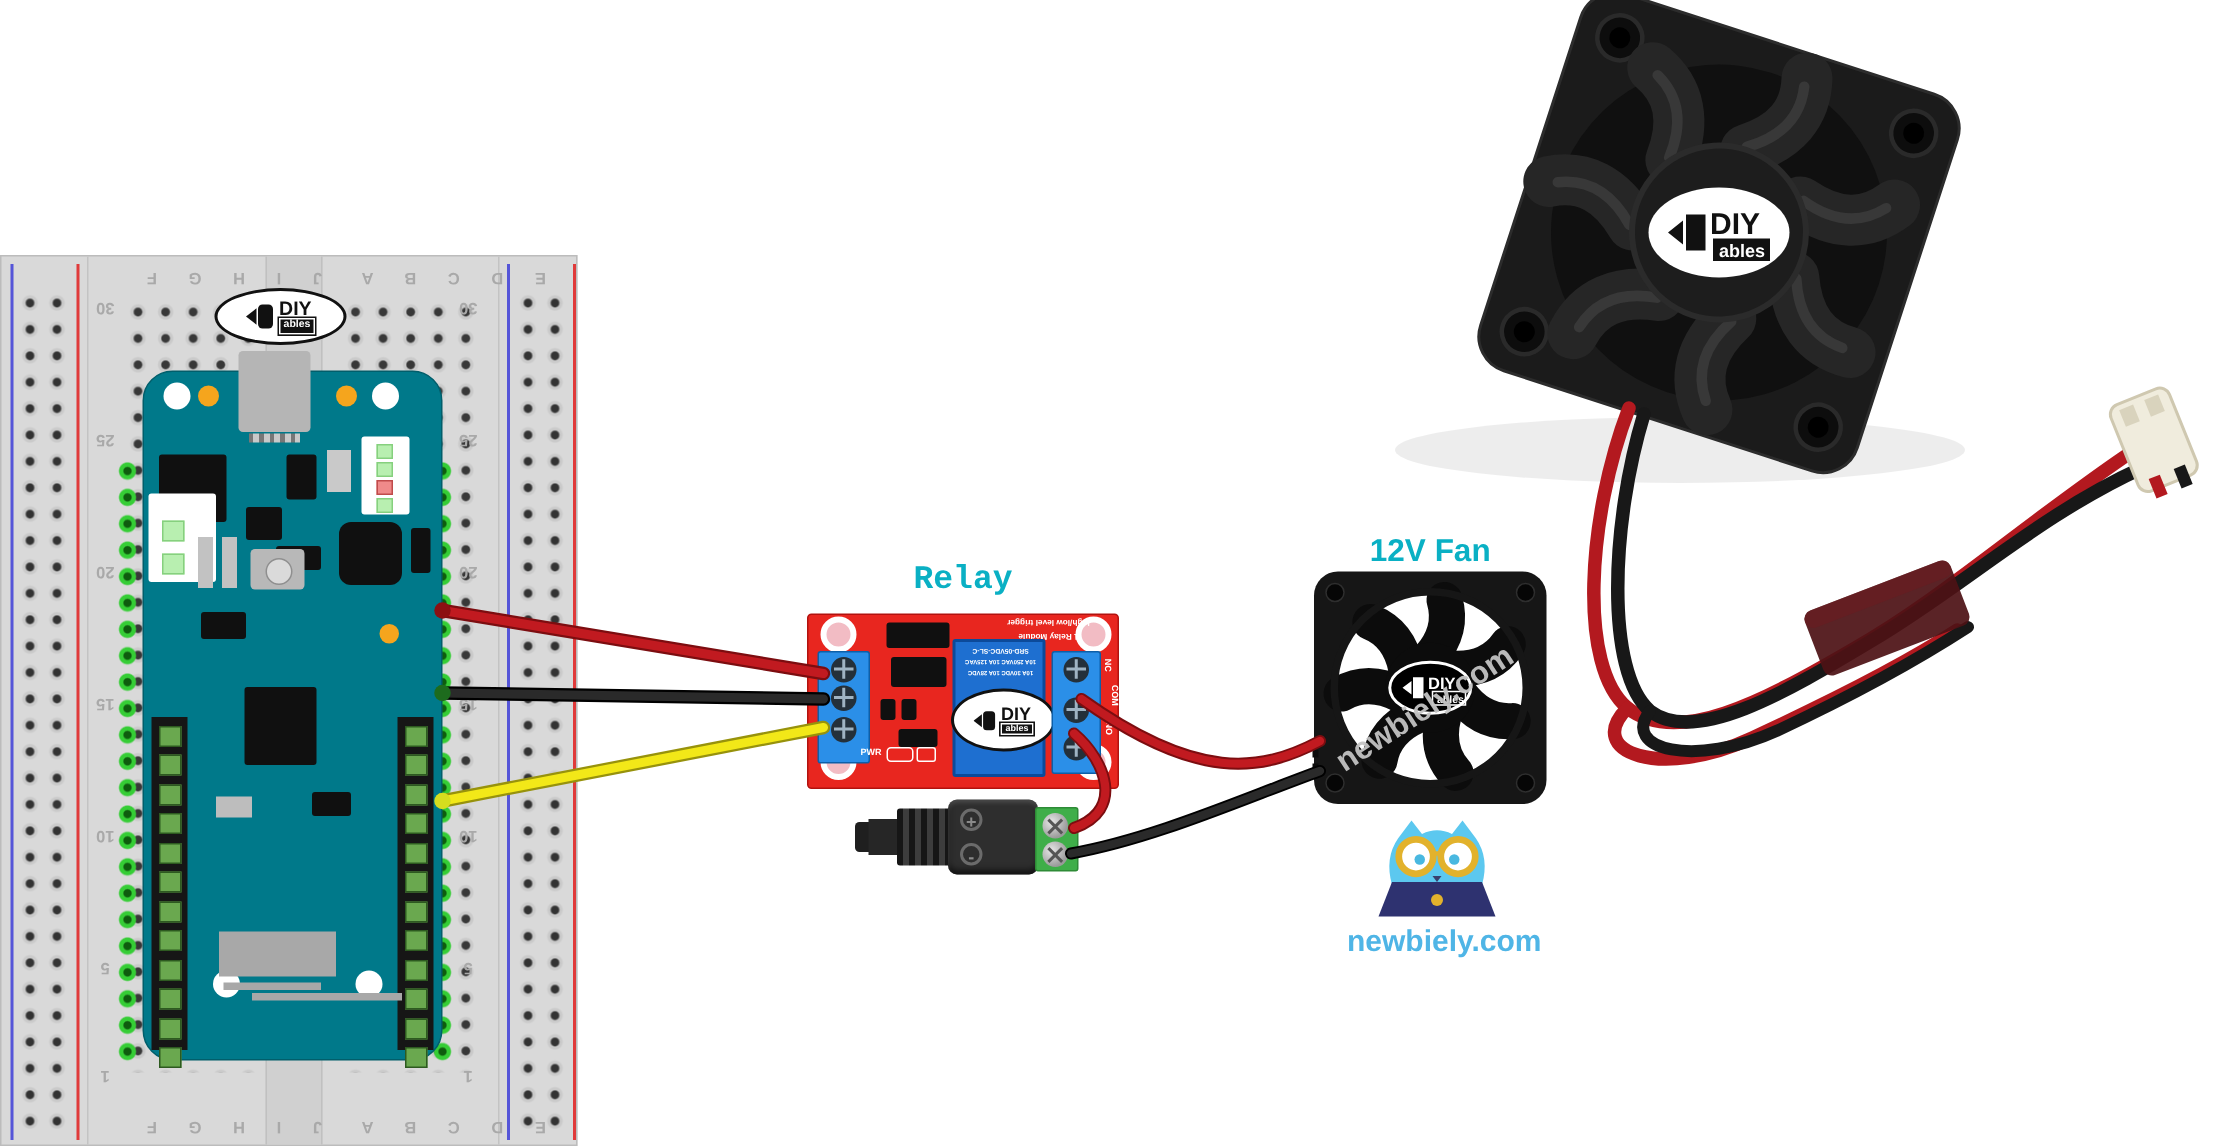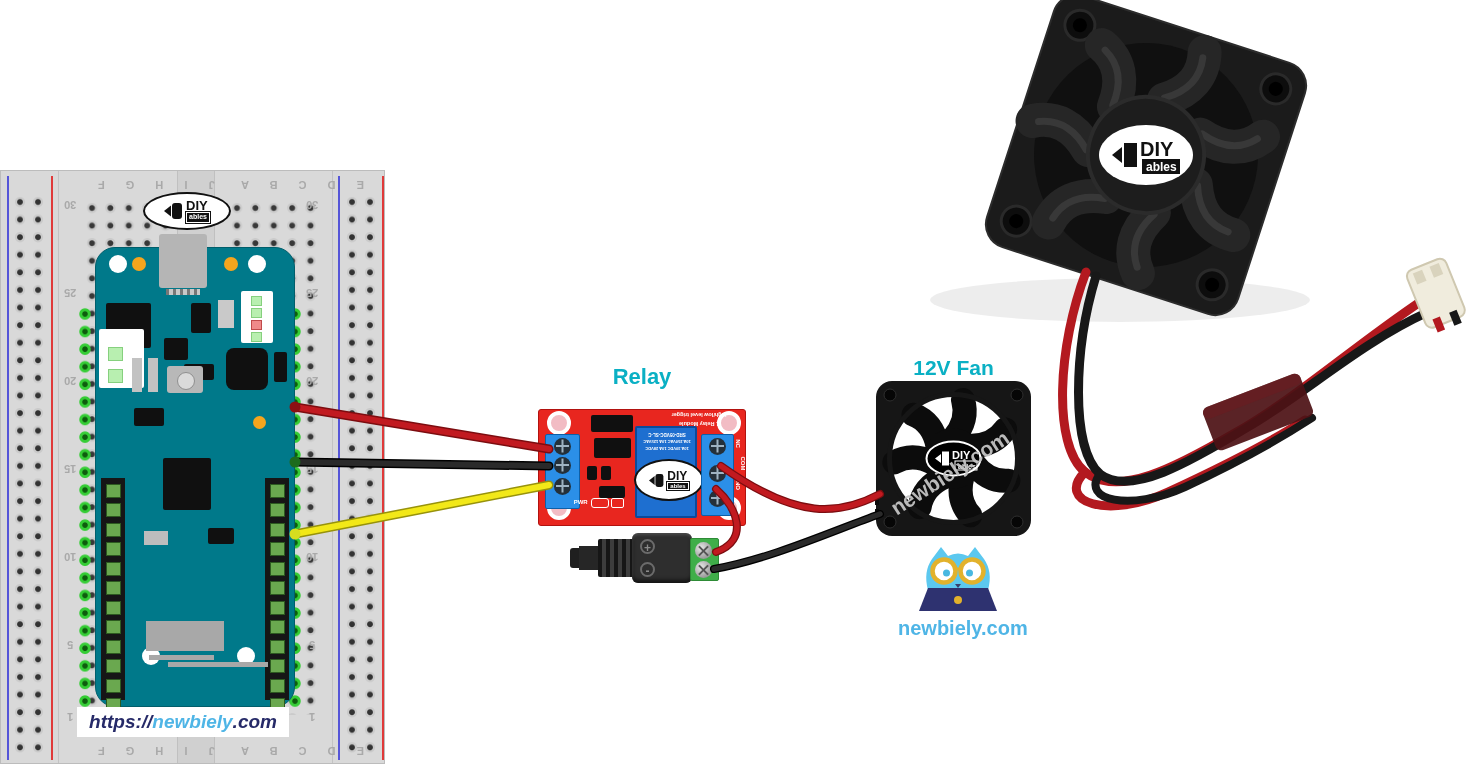--- a/index.html
+++ b/index.html
@@ -212,27 +212,22 @@
         <div class="pin"></div>
         <div class="pin"></div>
         <div class="pin"></div>
     </div>
 
     <div class="graybit" style="left:50px;top:373px;width:78px;height:30px;background:#a8a8a8;"></div>
     <div class="graybit" style="left:53px;top:407px;width:65px;height:5px;background:#a8a8a8;"></div>
     <div class="graybit" style="left:72px;top:414px;width:100px;height:5px;background:#a8a8a8;"></div>
   </div>
 
-  <div class="url-label z3">
-    <span class="navy">https://</span>
-      <span class="lite">newbiely</span>
-      <span class="navy">.com</span>
-  </div>
-
-  <div class="lbl" style="left:538px;top:366px;width:208px;">Relay</div>
+
+  <div class="lbl" style="left:538px;top:376px;width:208px;font-family:Liberation Mono, monospace;">Relay</div>
   <div class="abs relay z3">
     <div class="rhole" style="left:20px;top:13px;"></div>
     <div class="rhole" style="left:190px;top:13px;"></div>
     <div class="rhole" style="left:20px;top:98px;"></div>
     <div class="rhole" style="left:190px;top:98px;"></div>
 
     <div class="tinytext rotated180" style="left:105px;top:-1px;width:110px;font-size:11px;text-align:center;">high/low level trigger</div>
     <div class="tinytext rotated180" style="left:105px;top:8px;width:110px;font-size:11px;text-align:center;">1 Relay Module</div>
 
     <div class="termblock" style="left:6px;top:24px;width:33px;height:73px;">

